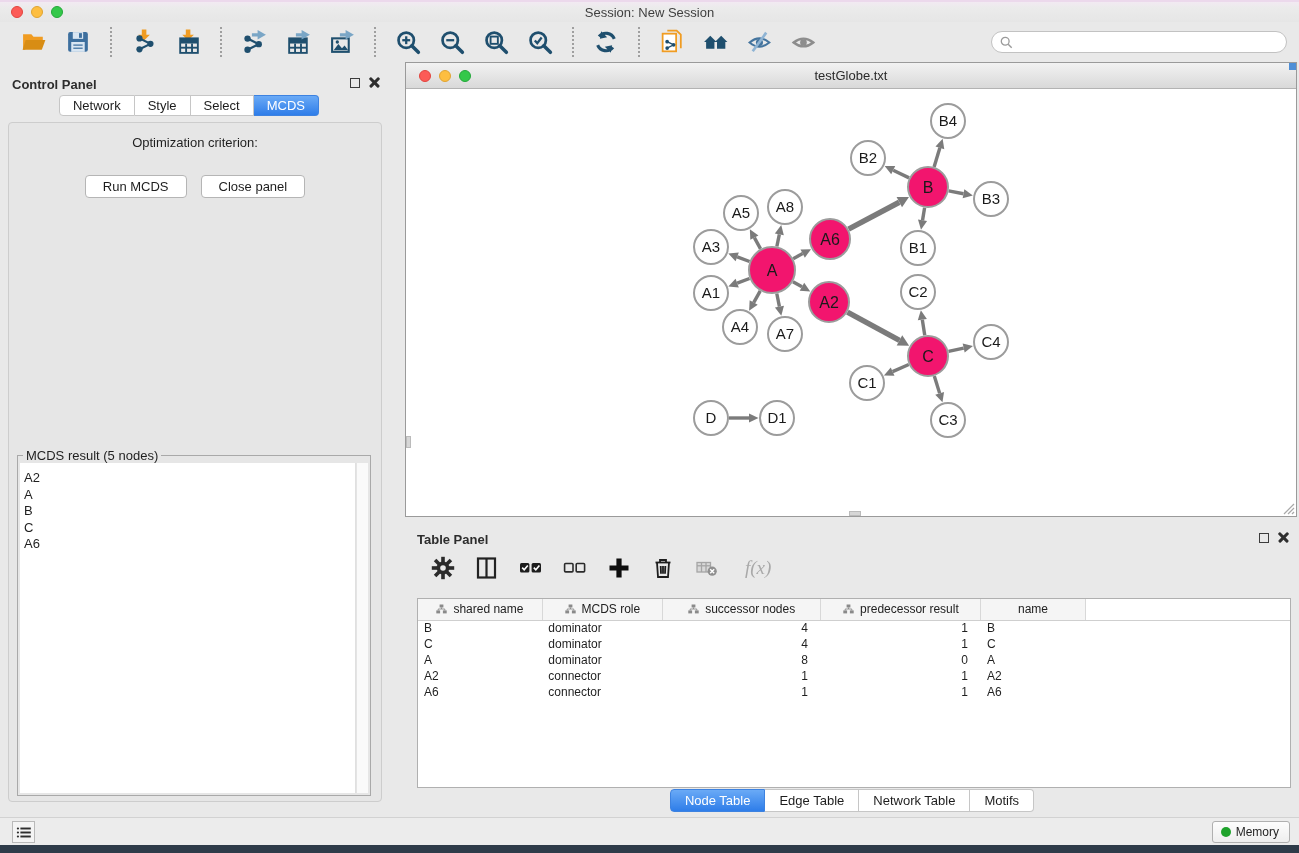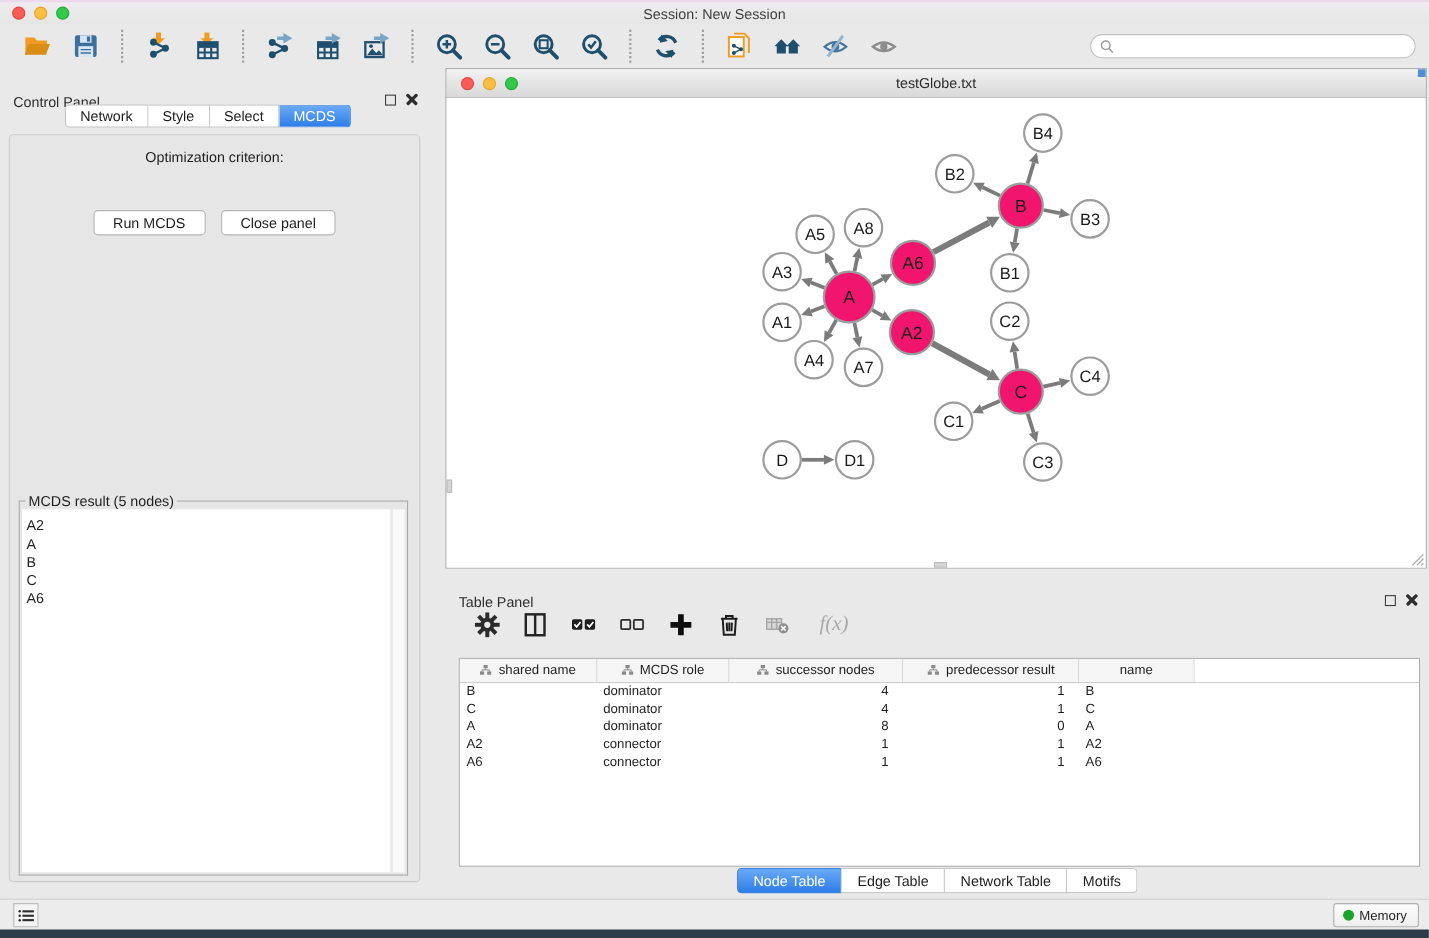--- a/index.html
+++ b/index.html
@@ -26,21 +26,21 @@
   .searchbox { margin-left:auto; width:296px; height:22px; border:1px solid #c2c2c2; border-radius:11px;
     background:#fff; display:flex; align-items:center; padding:0 8px; }
   .searchbox svg { width:13px; height:13px; margin-right:5px; }
   .searchbox input { border:none; outline:none; flex:1; font:13px "Liberation Sans",sans-serif; background:transparent; }
 
   
   .main { position:absolute; left:0; top:62px; width:1299px; height:755px; }
 
   
   .cpanel { position:absolute; left:0; top:0; width:390px; height:755px; background:#e9e9e9; }
-  .panel-head { position:absolute; left:0; top:15px; right:0; height:30px; }
+  .panel-head { position:absolute; left:0; top:7px; right:0; height:30px;font-weight:bold; }
   .panel-head .ptitle { position:absolute; left:12px; top:8px; font-size:13px; color:#2d2d2d; }
   .winbtns { position:absolute; right:10px; top:8px; display:flex; gap:9px; align-items:center; }
   .float-ic { width:10px; height:10px; border:1.6px solid #3c3c3c; background:transparent; }
   .close-ic { width:11px; height:11px; position:relative; }
   .close-ic:before,.close-ic:after { content:""; position:absolute; left:-1px; top:4px; width:13px; height:2.6px; background:#2e2e2e; border-radius:1px; }
   .close-ic:before { transform:rotate(45deg); } .close-ic:after { transform:rotate(-45deg); }
 
   .tabs { position:absolute; top:33px; left:0; right:12px; display:flex; justify-content:center; }
   .tab { height:21px; line-height:19px; padding:0 13px; background:#fff; border:1px solid #c6c6c6; border-left:none;
     font-size:13px; color:#1d1d1d; }
@@ -50,21 +50,21 @@
 
   .cp-body { position:absolute; left:8px; right:8px; top:60px; height:680px; background:#e6e6e6;
     border:1px solid #cdcdcd; border-radius:4px; }
   .opt-label { position:absolute; top:12px; left:0; right:0; text-align:center; font-size:13px; }
   .dropdown { position:absolute; top:34px; left:35px; right:35px; height:24px; background:#fff;
     border:1px solid #b5b5b5; border-radius:4px; display:flex; align-items:center; padding-left:9px; font-size:13px; }
   .dd-step { position:absolute; right:1px; top:1px; bottom:1px; width:20px; border-radius:0 3px 3px 0;
     background:linear-gradient(#7db7f8,#2d7ce8); display:flex; flex-direction:column; align-items:center; justify-content:center; gap:2px; }
   .chev { width:0; height:0; border-left:4px solid transparent; border-right:4px solid transparent; }
   .chev.up { border-bottom:5px solid #fff; } .chev.down { border-top:5px solid #fff; }
-  .btn-row { position:absolute; top:68px; left:0; right:0; display:flex; justify-content:center; gap:14px; }
+  .btn-row { position:absolute; top:52px; left:0; right:0; display:flex; justify-content:center; gap:14px; }
   .pbtn { height:23px; padding:0 17px; background:#fff; border:1px solid #b5b5b5; border-radius:4px;
     font-size:13px; line-height:21px; color:#1d1d1d; }
 
   .result-group { position:absolute; left:8px; right:10px; bottom:5px; height:341px; border:1px solid #a9a9a9; }
   .rg-label { position:absolute; top:-8px; left:5px; background:#e6e6e6; padding:0 3px; font-size:13px; }
   .rg-list { position:absolute; left:2px; top:7px; right:14px; bottom:2px; background:#fff; border-right:1px solid #e0e0e0;
     padding:7px 0 0 4px; font-size:13px; line-height:16.5px; }
   .rg-scroll { position:absolute; top:7px; right:2px; bottom:2px; width:12px; background:#fafafa; border-left:1px solid #e4e4e4; }
 
   

